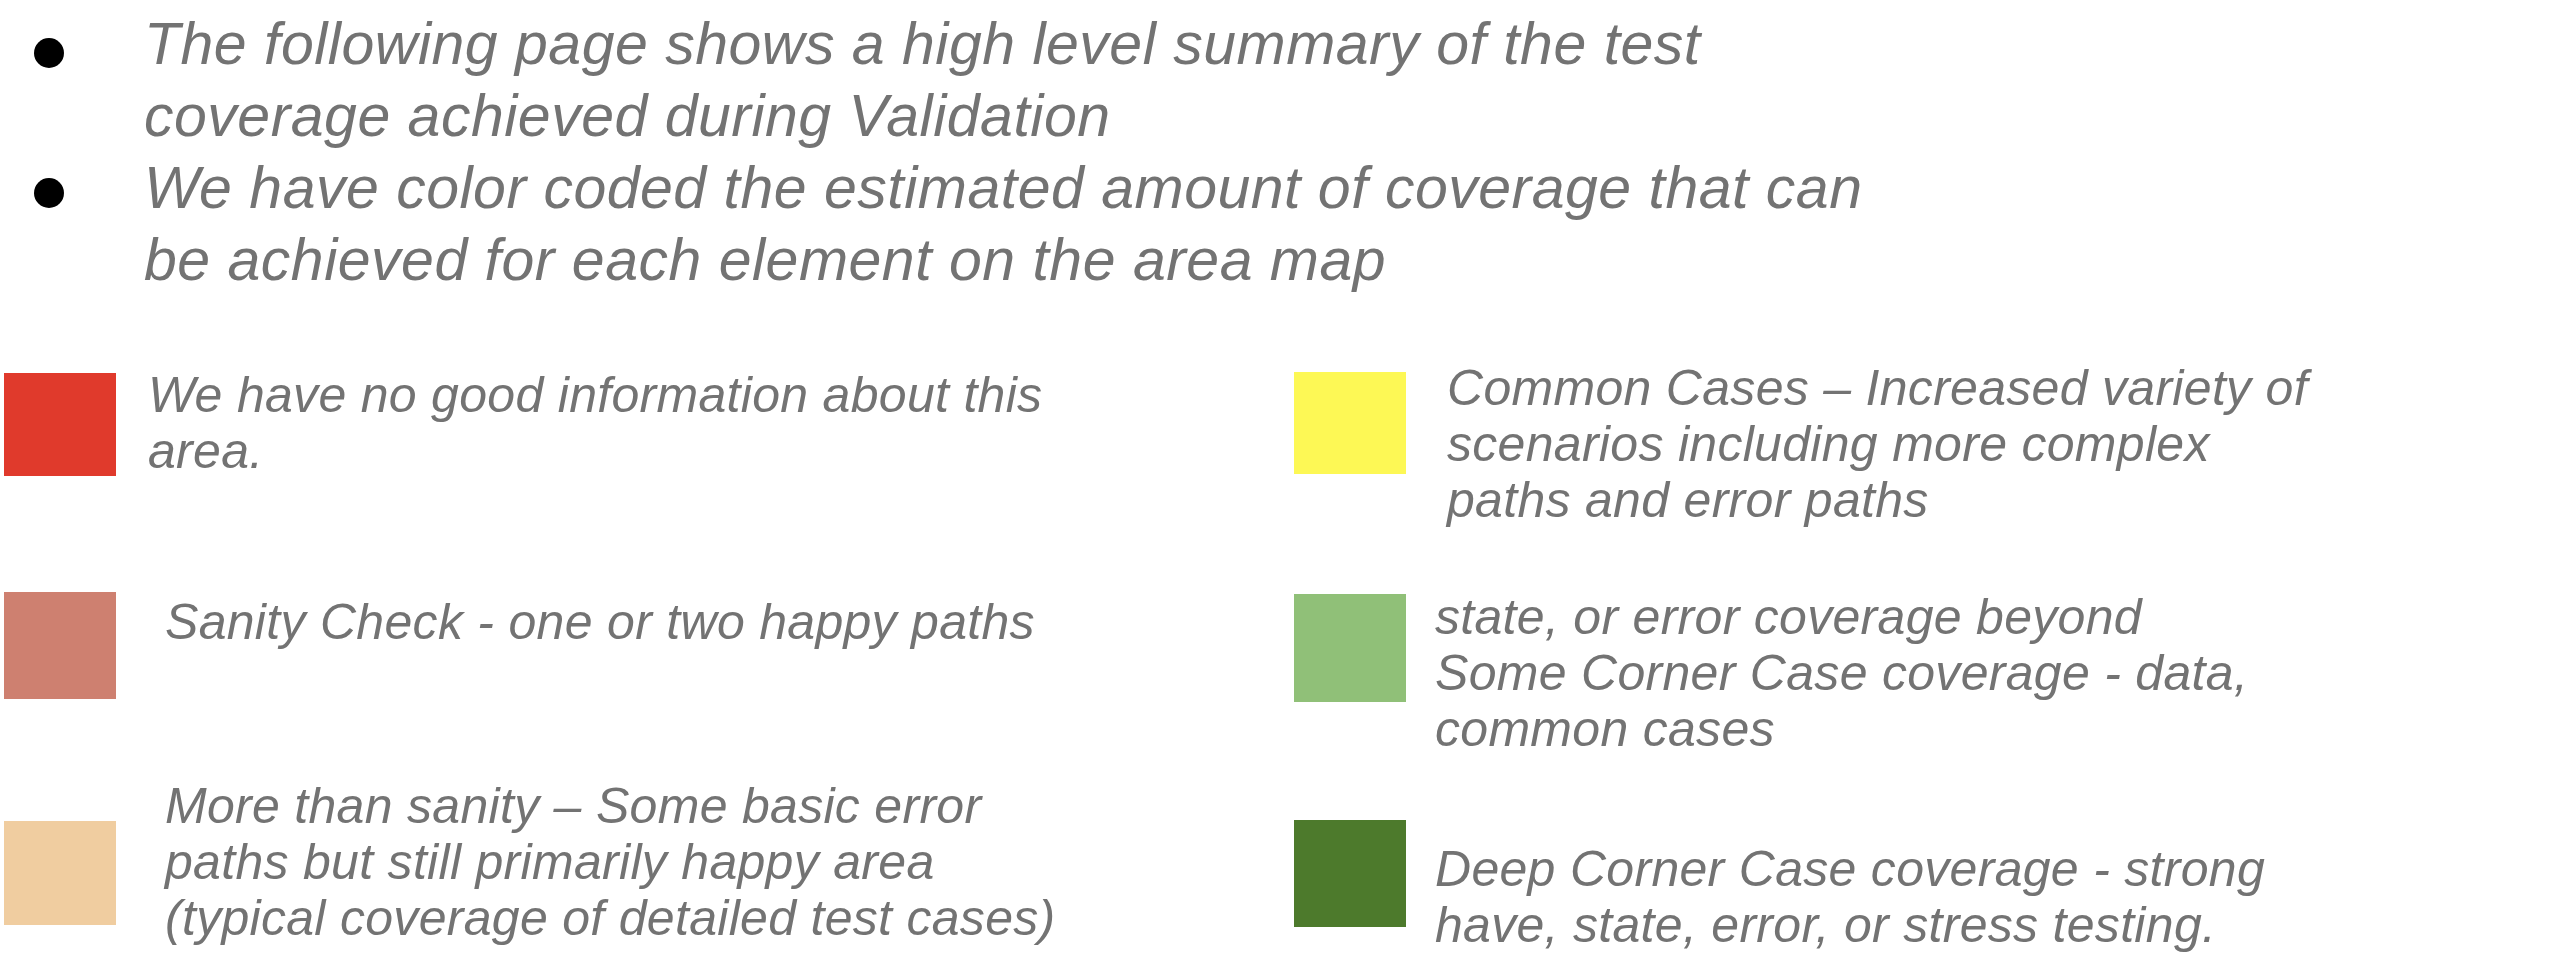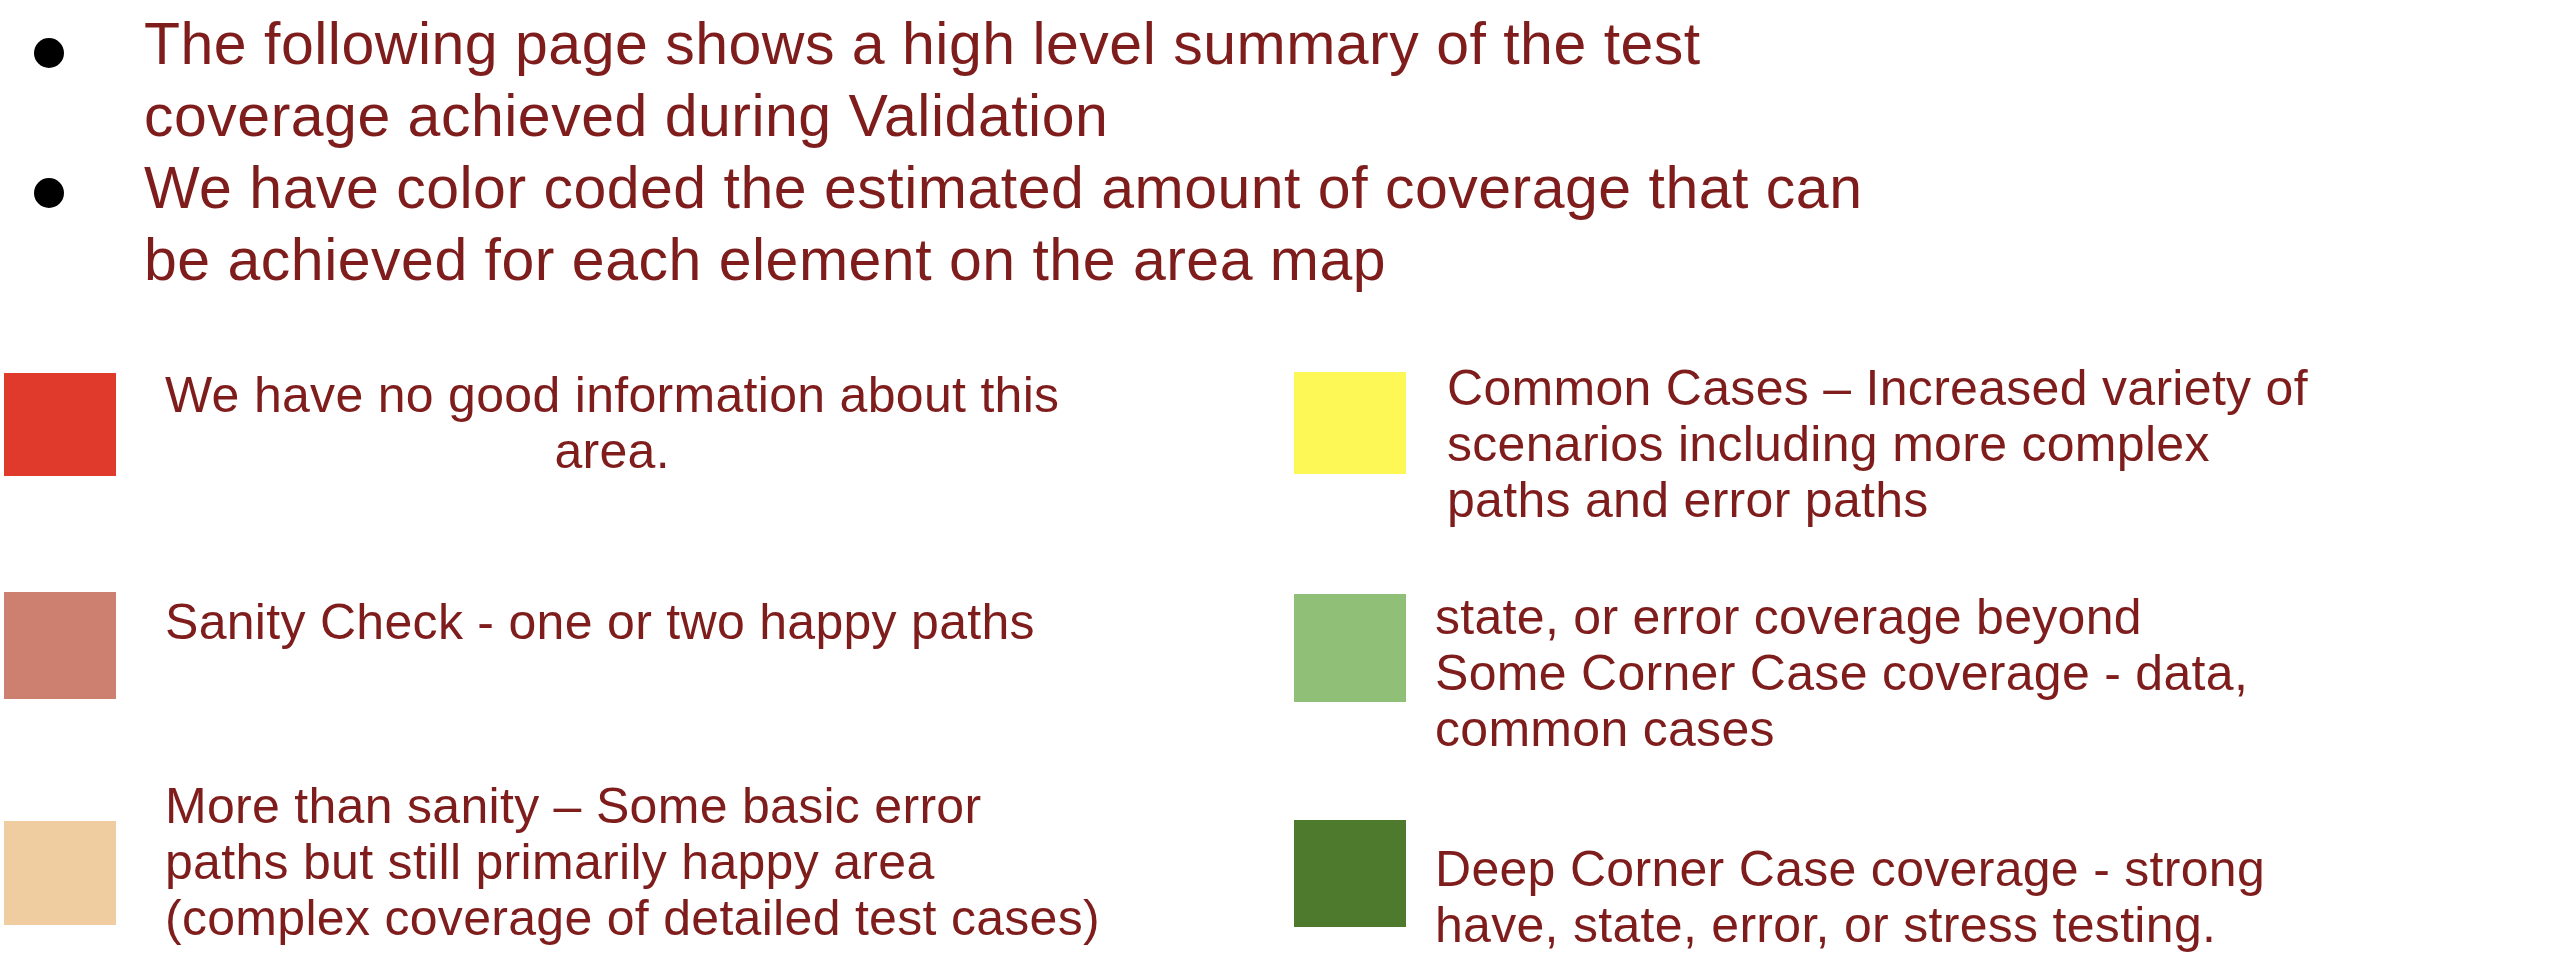--- a/index.html
+++ b/index.html
@@ -6,22 +6,23 @@
     margin: 0;
     padding: 0;
     background: #ffffff;
   }
   .canvas {
     position: relative;
     width: 2576px;
     height: 954px;
     background: #ffffff;
     font-family: "Liberation Sans", sans-serif;
-    color: #7f1d1d;
+    color: #737373;
     overflow: hidden;
+    font-style: italic;
   }
   
   .bullet-dot {
     position: absolute;
     left: 34px;
     width: 30px;
     height: 30px;
     border-radius: 50%;
     background: #000000;
   }
@@ -69,33 +70,33 @@
   </div>
 
   <div class="swatch" style="left: 3.8px; top: 373px; height: 103px; background-color: rgb(224, 58, 44);"></div>
   <div class="swatch" style="left: 3.8px; top: 592px; height: 107px; background-color: rgb(206, 128, 112);"></div>
   <div class="swatch" style="left: 3.8px; top: 821px; height: 104px; background-color: rgb(240, 205, 160);"></div>
 
   <div class="swatch" style="left: 1294px; top: 372px; height: 102px; background-color: rgb(253, 248, 85);"></div>
   <div class="swatch" style="left: 1294px; top: 594px; height: 108px; background-color: rgb(144, 192, 120);"></div>
   <div class="swatch" style="left: 1294px; top: 820px; height: 107px; background-color: rgb(77, 122, 44);"></div>
 
-  <div class="legend-text" style="left:165px; top:367px;text-align:center;">
+  <div class="legend-text" style="left:148px; top:367px;">
     <div class="legend-line">We have no good information about this</div>
     <div class="legend-line">area.</div>
   </div>
 
   <div class="legend-text" style="left:165px; top:594px;">
     <div class="legend-line">Sanity Check - one or two happy paths</div>
   </div>
 
   <div class="legend-text" style="left:165px; top:778px;">
     <div class="legend-line">More than sanity – Some basic error</div>
     <div class="legend-line">paths but still primarily happy area</div>
-    <div class="legend-line">(complex coverage of detailed test cases)</div>
+    <div class="legend-line">(typical coverage of detailed test cases)</div>
   </div>
 
   <div class="legend-text" style="left:1435px; top:360px;margin-left:12px;">
     <div class="legend-line">Common Cases – Increased variety of</div>
     <div class="legend-line">scenarios including more complex</div>
     <div class="legend-line">paths and error paths</div>
   </div>
 
   <div class="legend-text" style="left:1435px; top:589px;">
     <div class="legend-line">state, or error coverage beyond</div>

